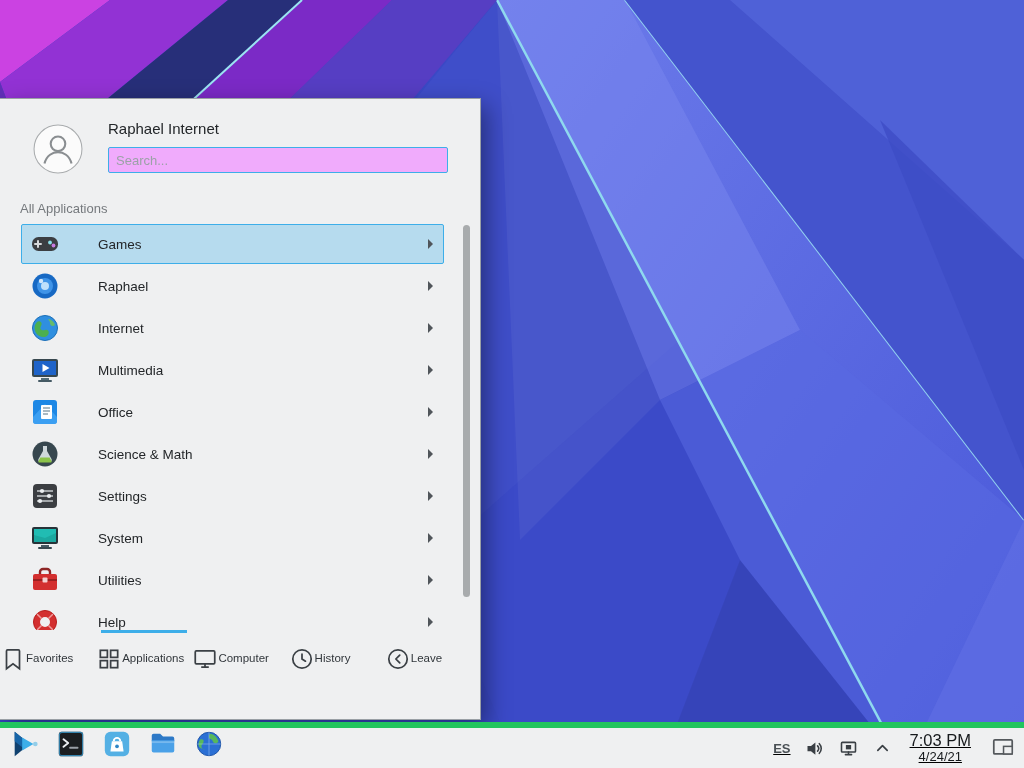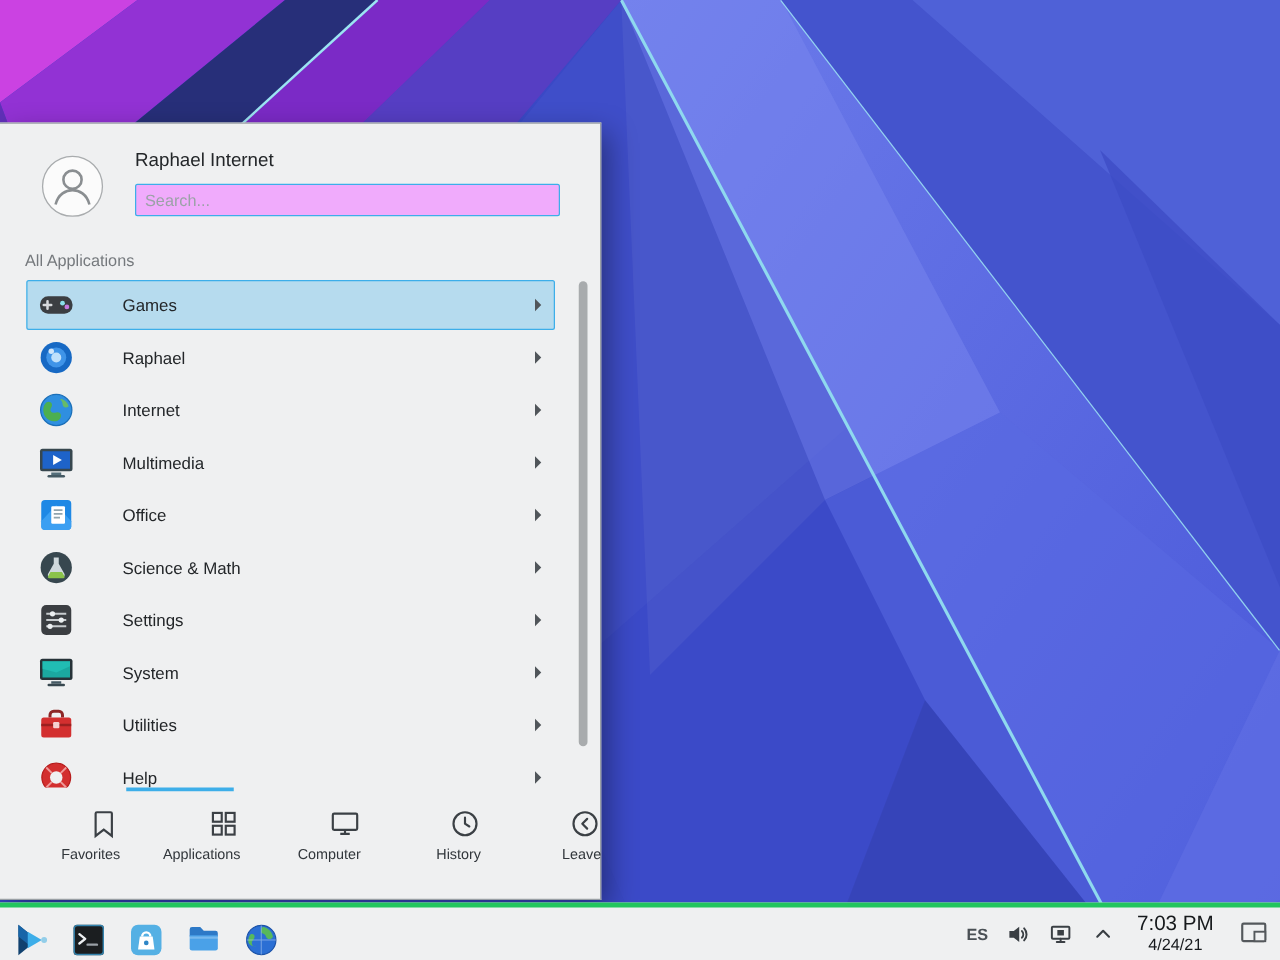--- a/index.html
+++ b/index.html
@@ -26,31 +26,31 @@
   .app-row.selected .hl{background:rgba(61,174,233,.32);border:1px solid #3daee9;}
   .cat-icon{position:relative;margin-left:29px;width:32px;height:32px;flex:0 0 32px;}
   .cat-icon svg{width:32px;height:32px;display:block;}
   .cat-label{position:relative;margin-left:18px;font-size:13.5px;color:#232629;}
   .chev{position:absolute;right:48px;top:16px;width:0;height:0;
     border-left:5px solid #50555a;border-top:5px solid transparent;border-bottom:5px solid transparent;}
   .scrollbar{position:absolute;left:463px;top:126px;width:7px;height:372px;
     background:#a8abad;border-radius:3.5px;}
 
   .tab-bar{position:absolute;left:0;top:531px;width:481px;height:90px;display:flex;}
-  .tab{flex:1;position:relative;display:flex;flex-direction:column;align-items:flex-end;
+  .tab{flex:1;position:relative;display:flex;flex-direction:row;align-items:flex-start;
     padding-top:16px;cursor:pointer;}
   .tab .indicator{display:none;position:absolute;top:0;left:50%;transform:translateX(-50%);
     width:86px;height:3px;background:#3daee9;}
   .tab.active .indicator{display:block;}
   .tab svg{width:26px;height:26px;}
   .tab-label{margin-top:6px;font-size:11.5px;color:#31363b;}
 
   
   #taskbar{position:absolute;left:0;top:722px;width:1024px;height:46px;z-index:6;
-    background:#eff0f1;border-top:4px solid #22c55e;display:flex;align-items:flex-end;}
+    background:#eff0f1;border-top:6px solid #22c55e;display:flex;align-items:flex-start;text-decoration:underline;}
   .task-apps{display:flex;align-items:center;gap:14px;margin-left:9px;}
   .task-btn{width:32px;height:32px;display:flex;align-items:center;justify-content:center;cursor:pointer;}
   .task-btn svg{width:30px;height:30px;}
   .tray{margin-left:auto;display:flex;align-items:center;gap:13px;padding-right:8px;height:100%;}
   .kbd-layout{font-size:13px;font-weight:bold;color:#4a5055;}
   .tray-icon{width:21px;height:21px;display:flex;align-items:center;justify-content:center;cursor:pointer;}
   .tray-icon svg{width:21px;height:21px;}
   .caret-icon svg{width:15px;height:15px;}
   .clock{display:flex;flex-direction:column;align-items:center;line-height:1.08;
     color:#16191c;cursor:pointer;padding:0 4px;}

